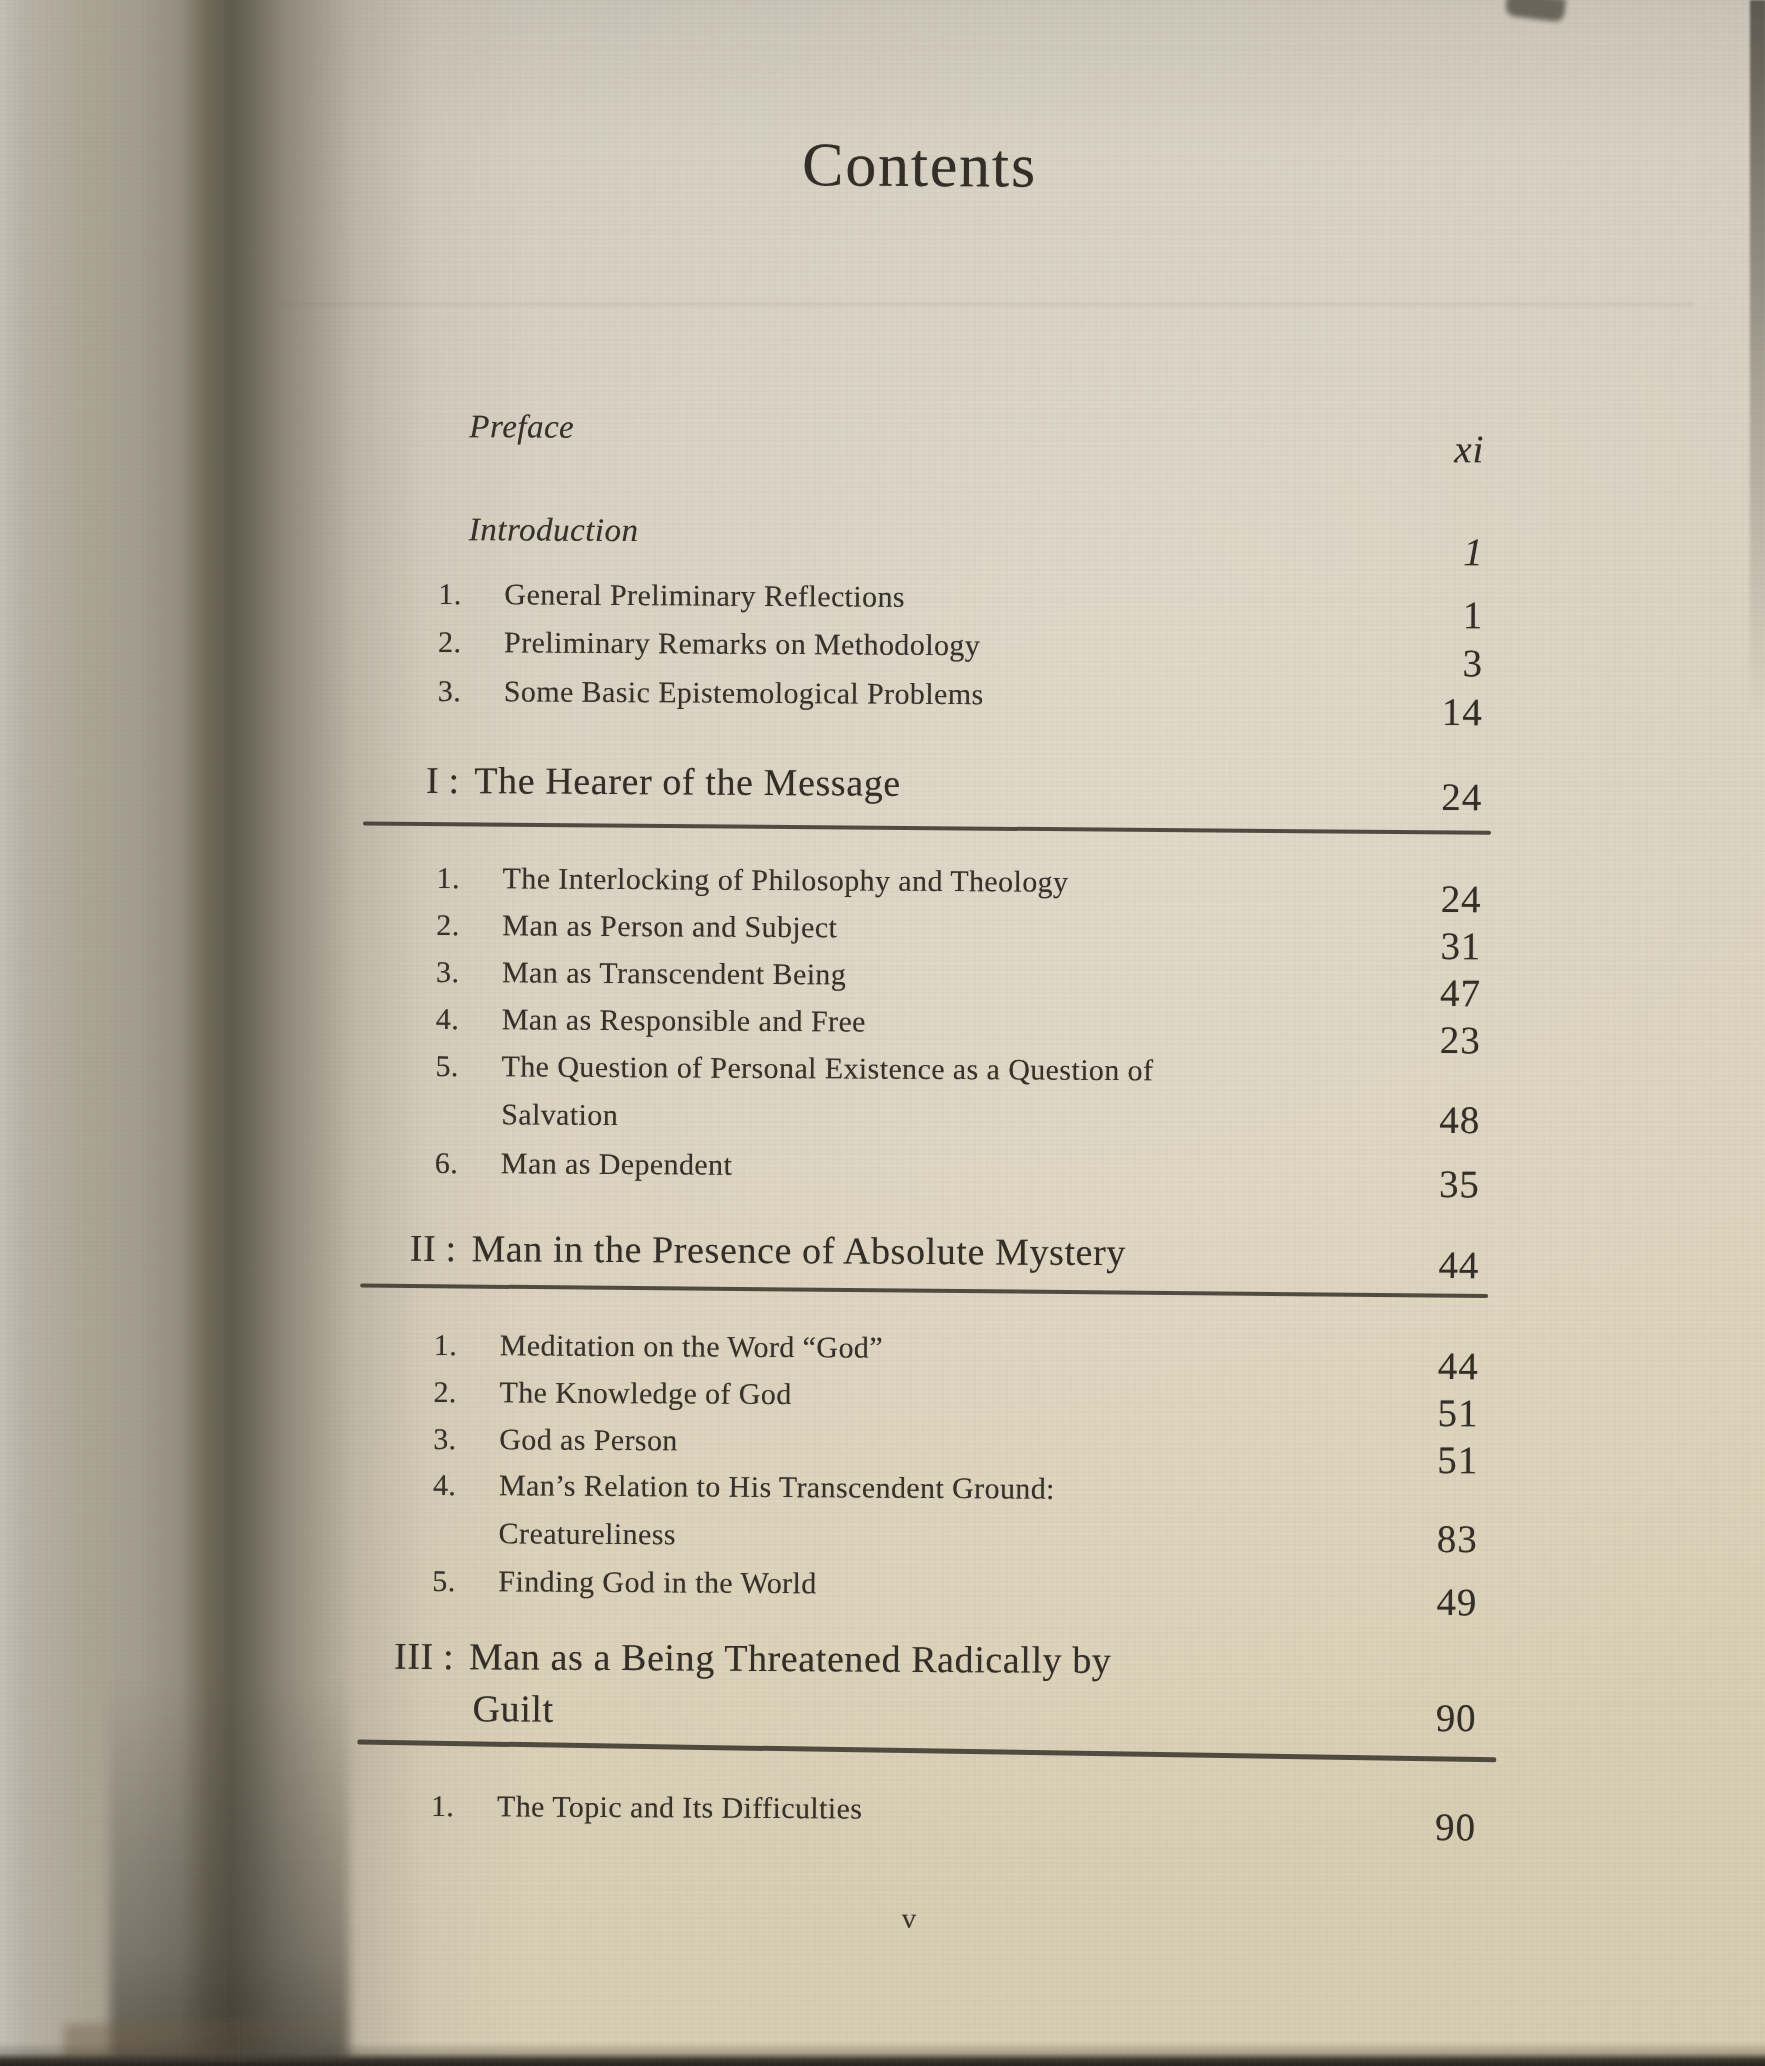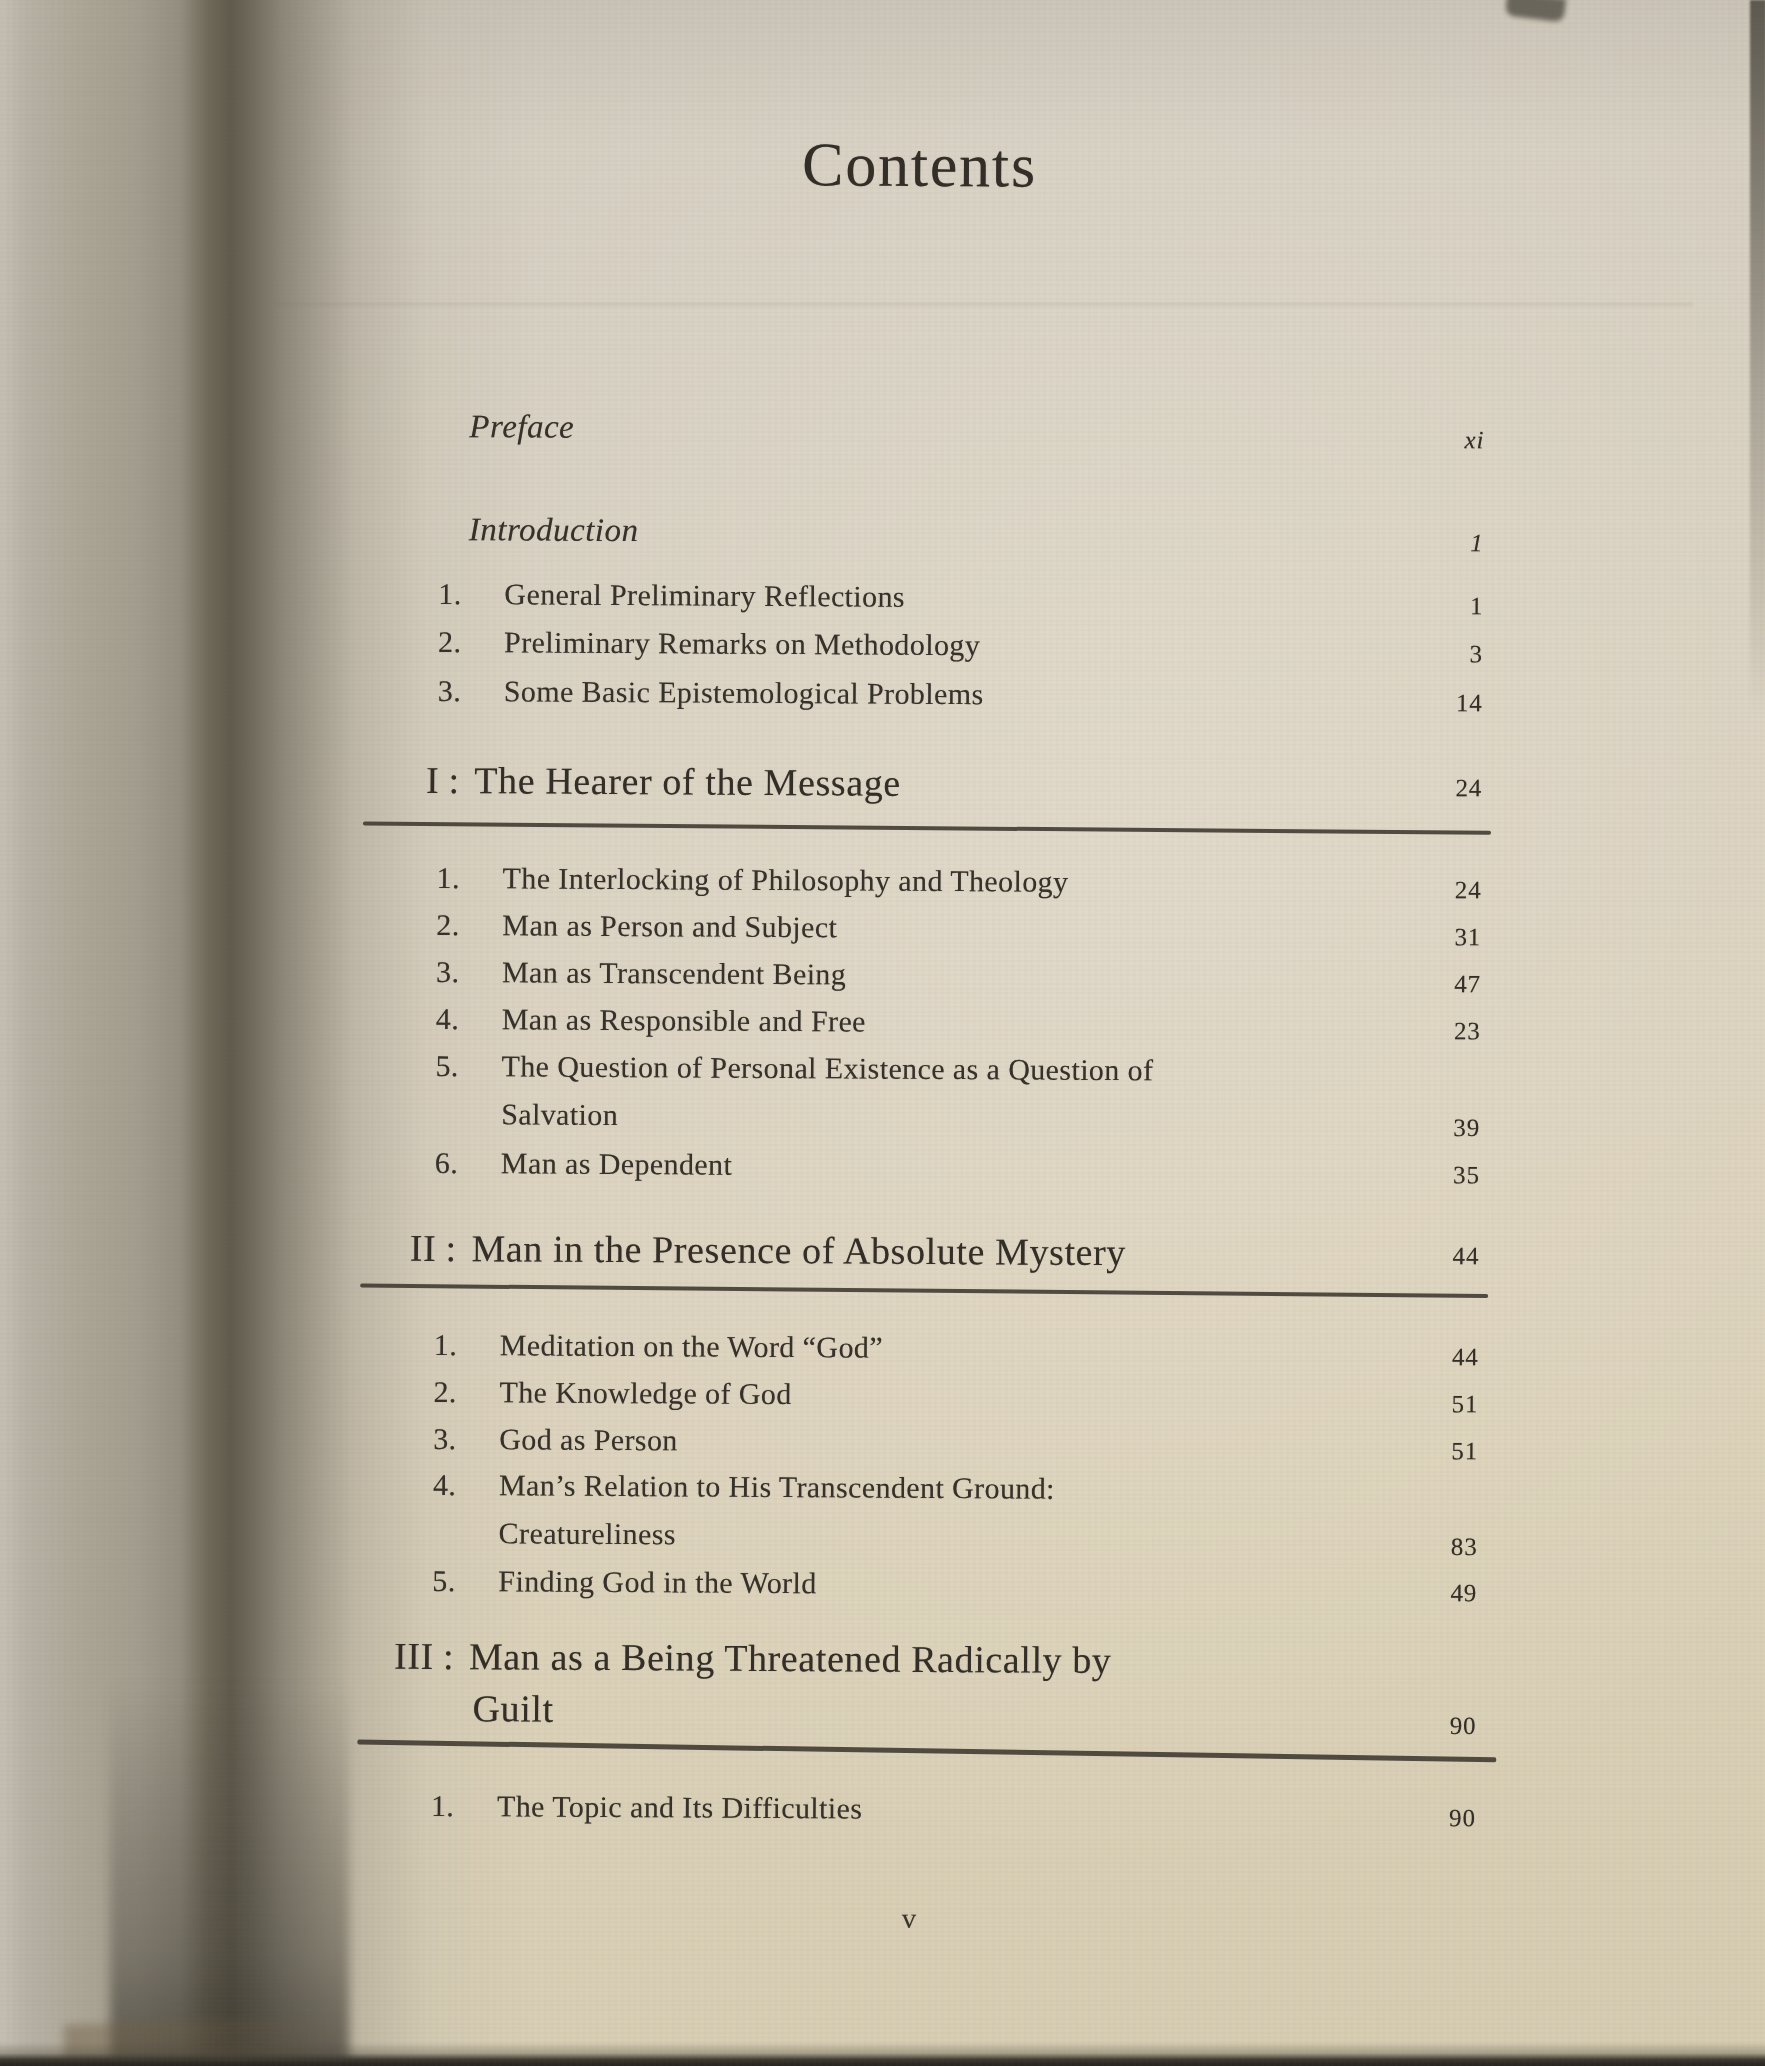--- a/index.html
+++ b/index.html
@@ -66,21 +66,21 @@
     transform:rotate(0.35deg);transform-origin:50% 40%;
     text-shadow:0 0 0.9px rgba(62,56,46,0.45);
   }
   .page-title{
     position:absolute;top:130px;left:0;right:37px;
     text-align:center;font-size:62px;letter-spacing:1.8px;color:#332e27;
   }
   .row{position:absolute;left:0;right:0;display:flex;align-items:flex-start;}
   .label-col{flex:1;min-width:0;}
   .pg{
-    width:87px;flex:none;text-align:right;font-size:25px;letter-spacing:0.9px;
+    width:87px;flex:none;text-align:right;font-size:39px;letter-spacing:0.9px;
     transform:translateY(12px);color:#332f28;
   }
   .two-line .pg{align-self:flex-end;transform:translateY(1.8px);}
 
   .front{font-style:italic;font-size:33px;letter-spacing:0.5px;}
   .front .label-col{padding-left:81px;}
 
   .item{font-size:30px;letter-spacing:0.4px;}
   .item .label-col{padding-left:51px;}
   .item .line1{display:flex;line-height:40px;}
@@ -212,21 +212,21 @@
       <span class="pg">23</span>
     </div>
     <div class="row item two-line" style="top:1049px">
       <div class="label-col">
         <div class="line1">
           <span class="num">5.</span>
           <span class="txt">The Question of Personal Existence as a Question of</span>
         </div>
         <div class="line2">Salvation</div>
       </div>
-      <span class="pg">39</span>
+      <span class="pg">48</span>
     </div>
     <div class="row item" style="top:1146px">
       <div class="label-col">
           <div class="line1">
         <span class="num">6.</span>
         <span class="txt">Man as Dependent</span>
       </div>
         </div>
       <span class="pg">35</span>
     </div>

